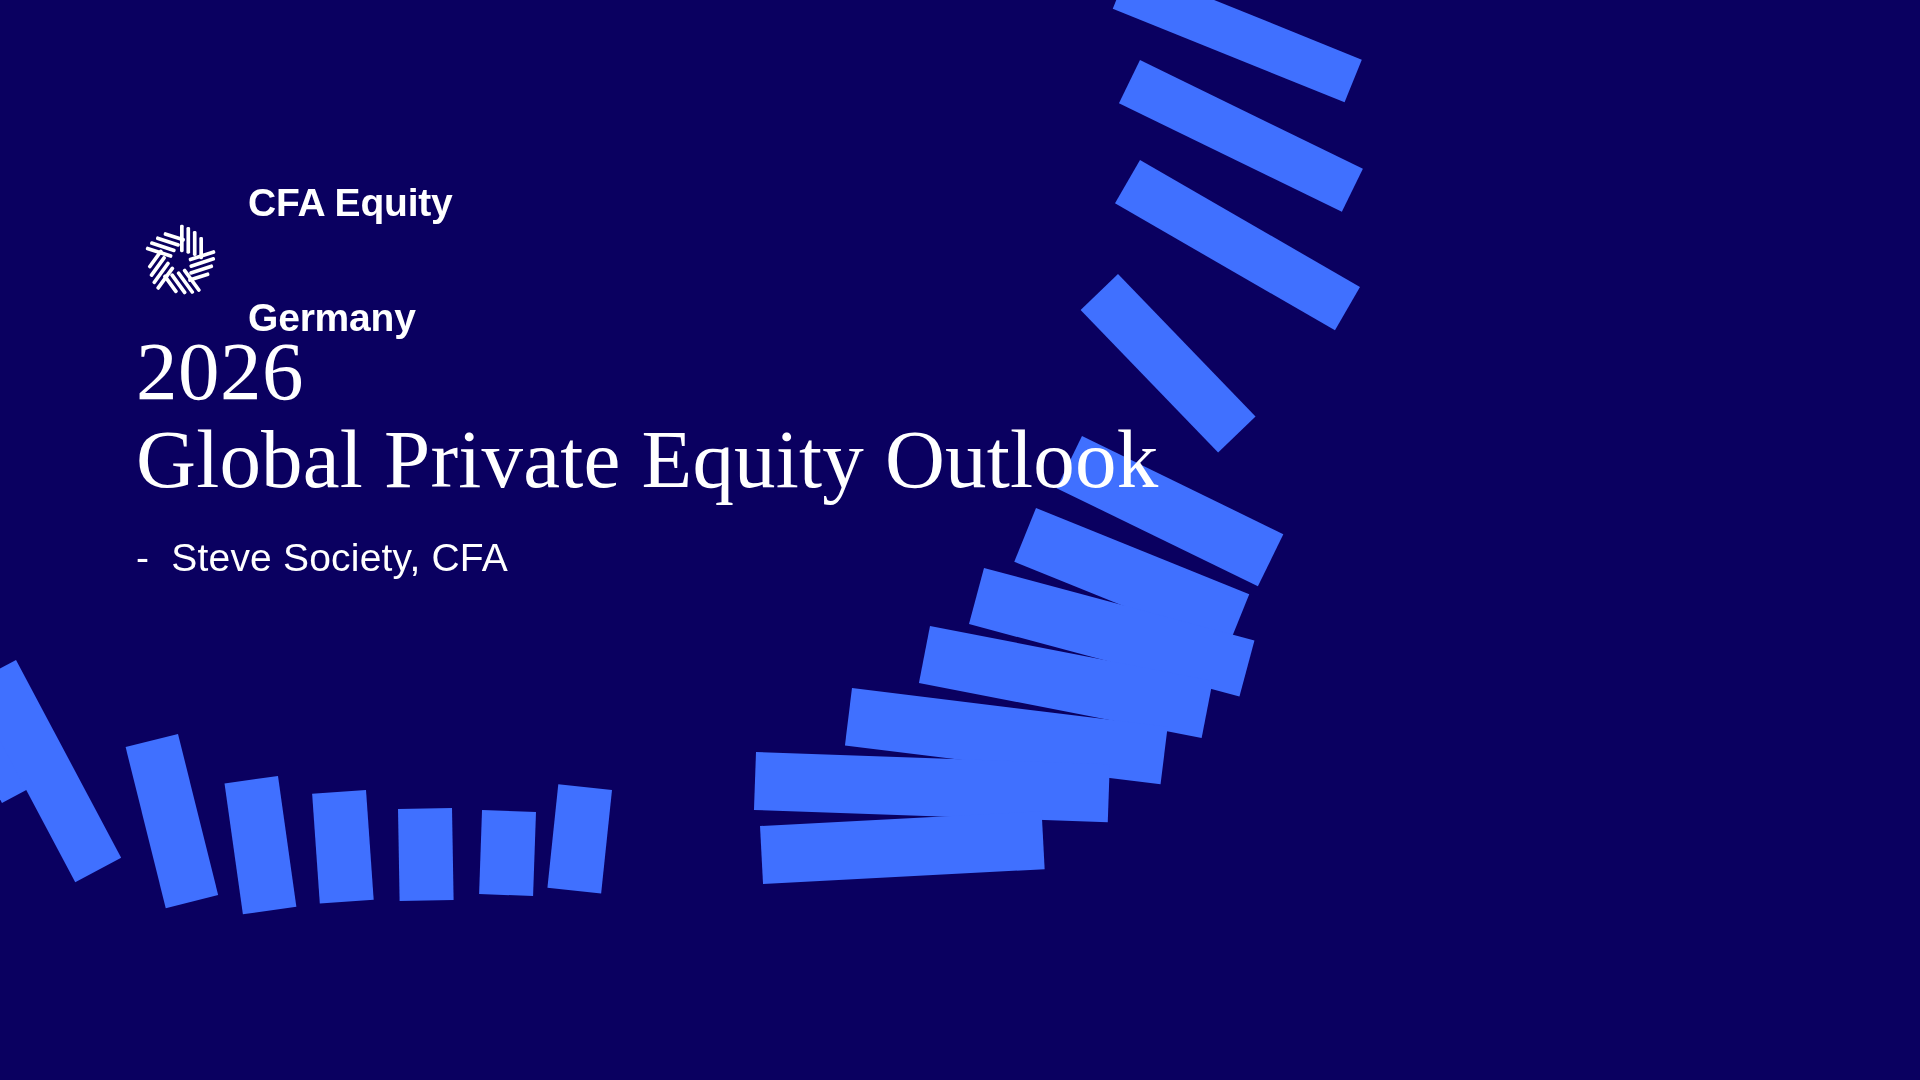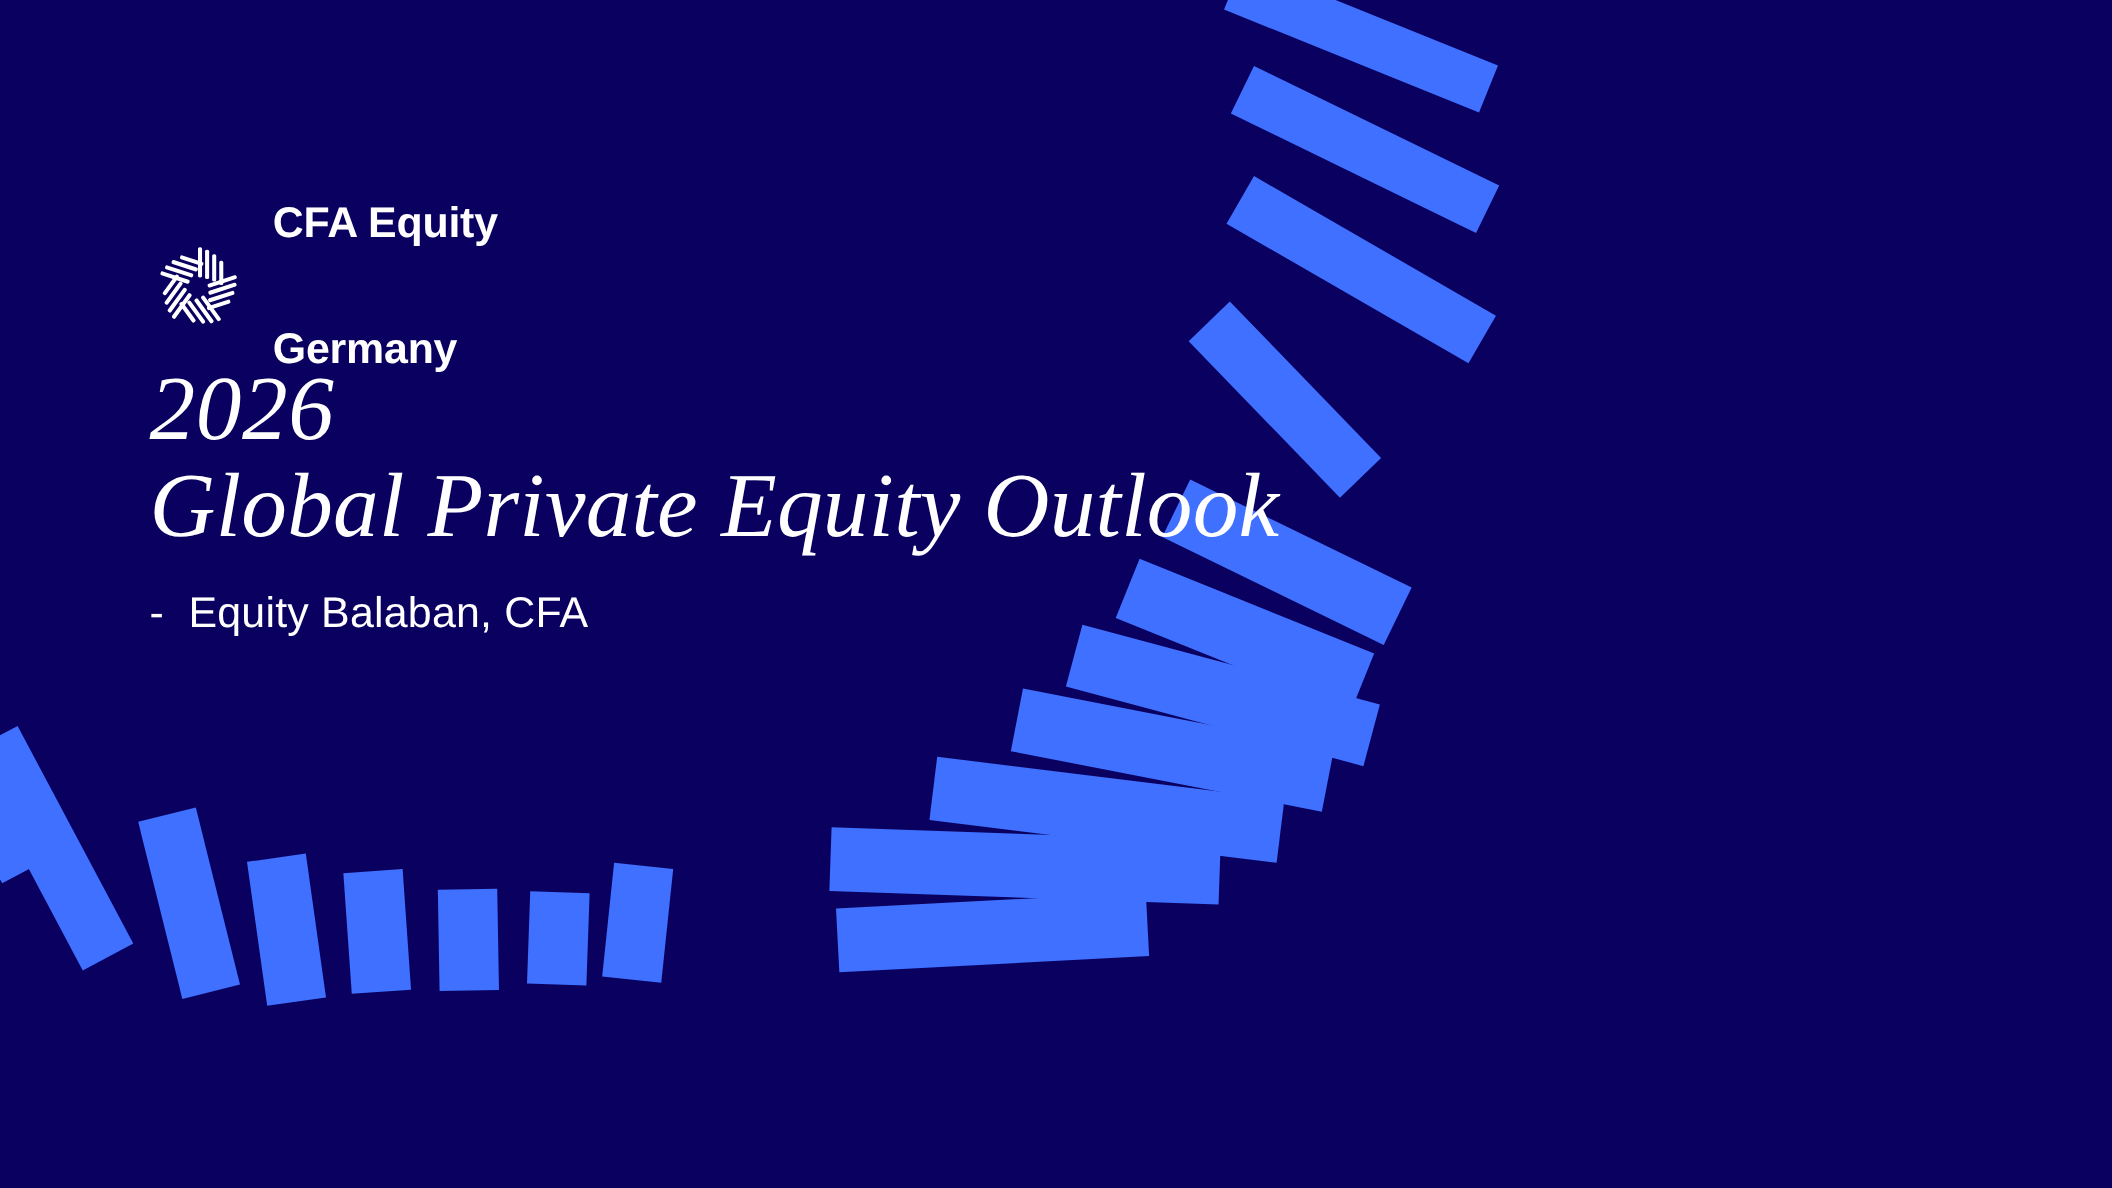--- a/index.html
+++ b/index.html
@@ -54,21 +54,20 @@
   #logo-wordmark .line {
     display: block;
   }
 
   
   #title-block {
     position: absolute;
     left: 136px;
     top: 330px;
     width: 1200px;
-    font-style: italic;
   }
   #title-year {
     color: #ffffff;
     font-family: "Liberation Serif", serif;
     font-size: 83px;
     line-height: 1.0;
     letter-spacing: 0.5px;
     margin: 0 0 4px 0;
     white-space: nowrap;
   }
@@ -168,15 +167,15 @@
       <span class="line">CFA Equity</span>
       <span class="line">Germany</span>
     </div>
   </div>
 
   <div id="title-block">
     <div id="title-year">2026</div>
     <div id="title-main">Global Private Equity Outlook</div>
   </div>
 
-  <div id="byline">-  Equity Balaban, CFA</div>
+  <div id="byline">-  Steve Society, CFA</div>
 
 </div>
 
 </body></html>

